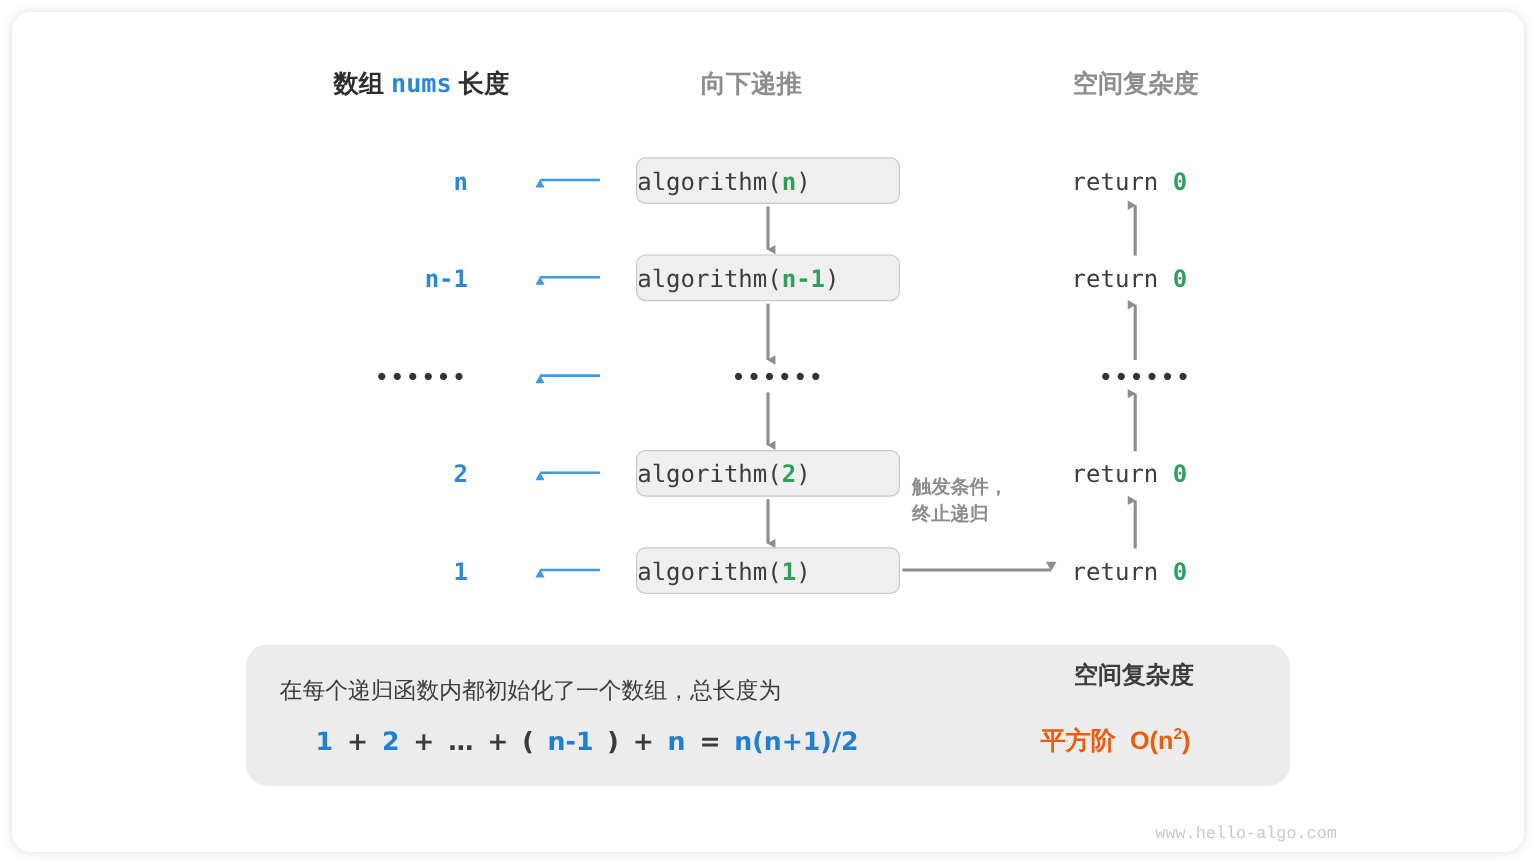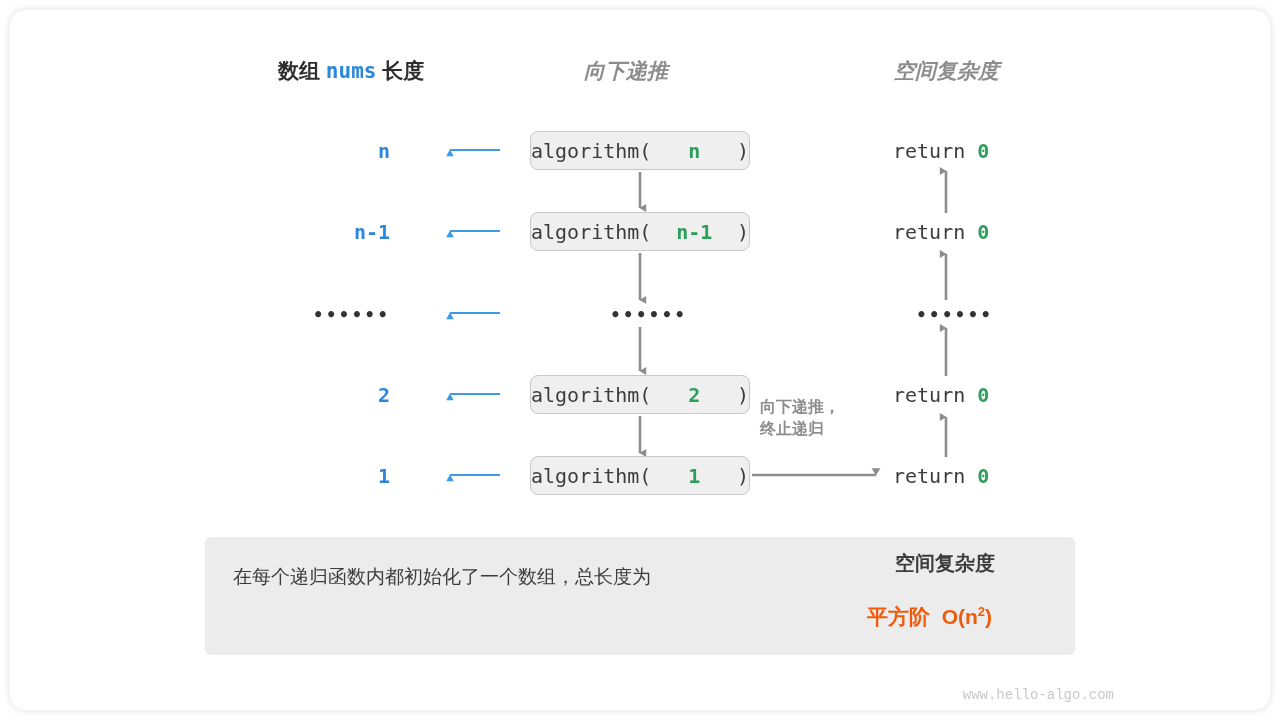--- a/index.html
+++ b/index.html
@@ -37,21 +37,21 @@
   .abs { position: absolute; }
 
   
   .col-head {
     font-size: 21px;
     font-weight: bold;
     white-space: nowrap;
     line-height: 1;
   }
   .head-dark { color: #2e2e2e; }
-  .head-gray { color: #8d8d8d; font-style: italic; }
+  .head-gray { color: #8d8d8d; }
   .head-blue { color: #2b87d9; font-family: "DejaVu Sans Mono","Liberation Mono",monospace; }
 
   
   .len-label {
     font-family: "DejaVu Sans Mono", "Liberation Mono", monospace;
     font-size: 20px;
     font-weight: bold;
     color: #2b87d9;
     white-space: nowrap;
     text-align: right;
@@ -69,21 +69,21 @@
     white-space: nowrap;
   }
 
   
   .call-box {
     background: #efefef;
     border: 1.6px solid #c8c8c8;
     border-radius: 8px;
     display: flex;
     align-items: center;
-    justify-content: space-between;
+    justify-content: flex-start;
     font-family: "DejaVu Sans Mono", "Liberation Mono", monospace;
     font-size: 20px;
     color: #3c3c3c;
     box-sizing: border-box;
     white-space: nowrap;
   }
   .arg-green { color: #2e9e5b; font-weight: bold; }
 
   
   .ret {
@@ -105,21 +105,21 @@
   }
 
   
   #summary {
     position: absolute;
     left: 205px;
     top: 537px;
     width: 870px;
     height: 118px;
     background: #ececec;
-    border-radius: 6px;
+    border-radius: 18px;
     box-sizing: border-box;
   }
   .sum-text {
     position: absolute;
     font-size: 19px;
     color: #3c3c3c;
     white-space: nowrap;
     line-height: 1;
   }
   .sum-formula {
@@ -266,26 +266,27 @@
     <span>algorithm(</span>
       <span class="arg-green">1</span>
       <span>)</span>
   </div>
   <div class="abs ret" style="left:893px; top:466px;">
     <span>return</span>
     <span class="zero">0</span>
   </div>
 
   <div class="abs annot" style="left:760px; top:396px;">
-    <div>向下递推，</div>
+    <div>触发条件，</div>
     <div>终止递归</div>
   </div>
 
   <div id="summary">
     <div class="sum-text" style="left:28px; top:30px;">在每个递归函数内都初始化了一个数组，总长度为</div>
+    <div class="sum-formula" id="formula" style="left:58px; top:71px;"><span class="b">1</span>  <span>+</span>  <span class="b">2</span>  <span>+</span>  <span>…</span>  <span>+</span>  <span>(</span>  <span class="b">n-1</span>  <span>)</span>  <span>+</span>  <span class="b">n</span>  <span>=</span>  <span class="b">n(n+1)/2</span></div>
     <div class="sum-title" style="left:690px; top:16px;">空间复杂度</div>
     <div class="sum-order" style="left:662px; top:68px;">
       <span>平方阶</span>&nbsp;
       <span><span>O(n</span><sup>2</sup><span>)</span></span>
     </div>
   </div>
 
   <div id="watermark">www.hello-algo.com</div>
 
 </div>

